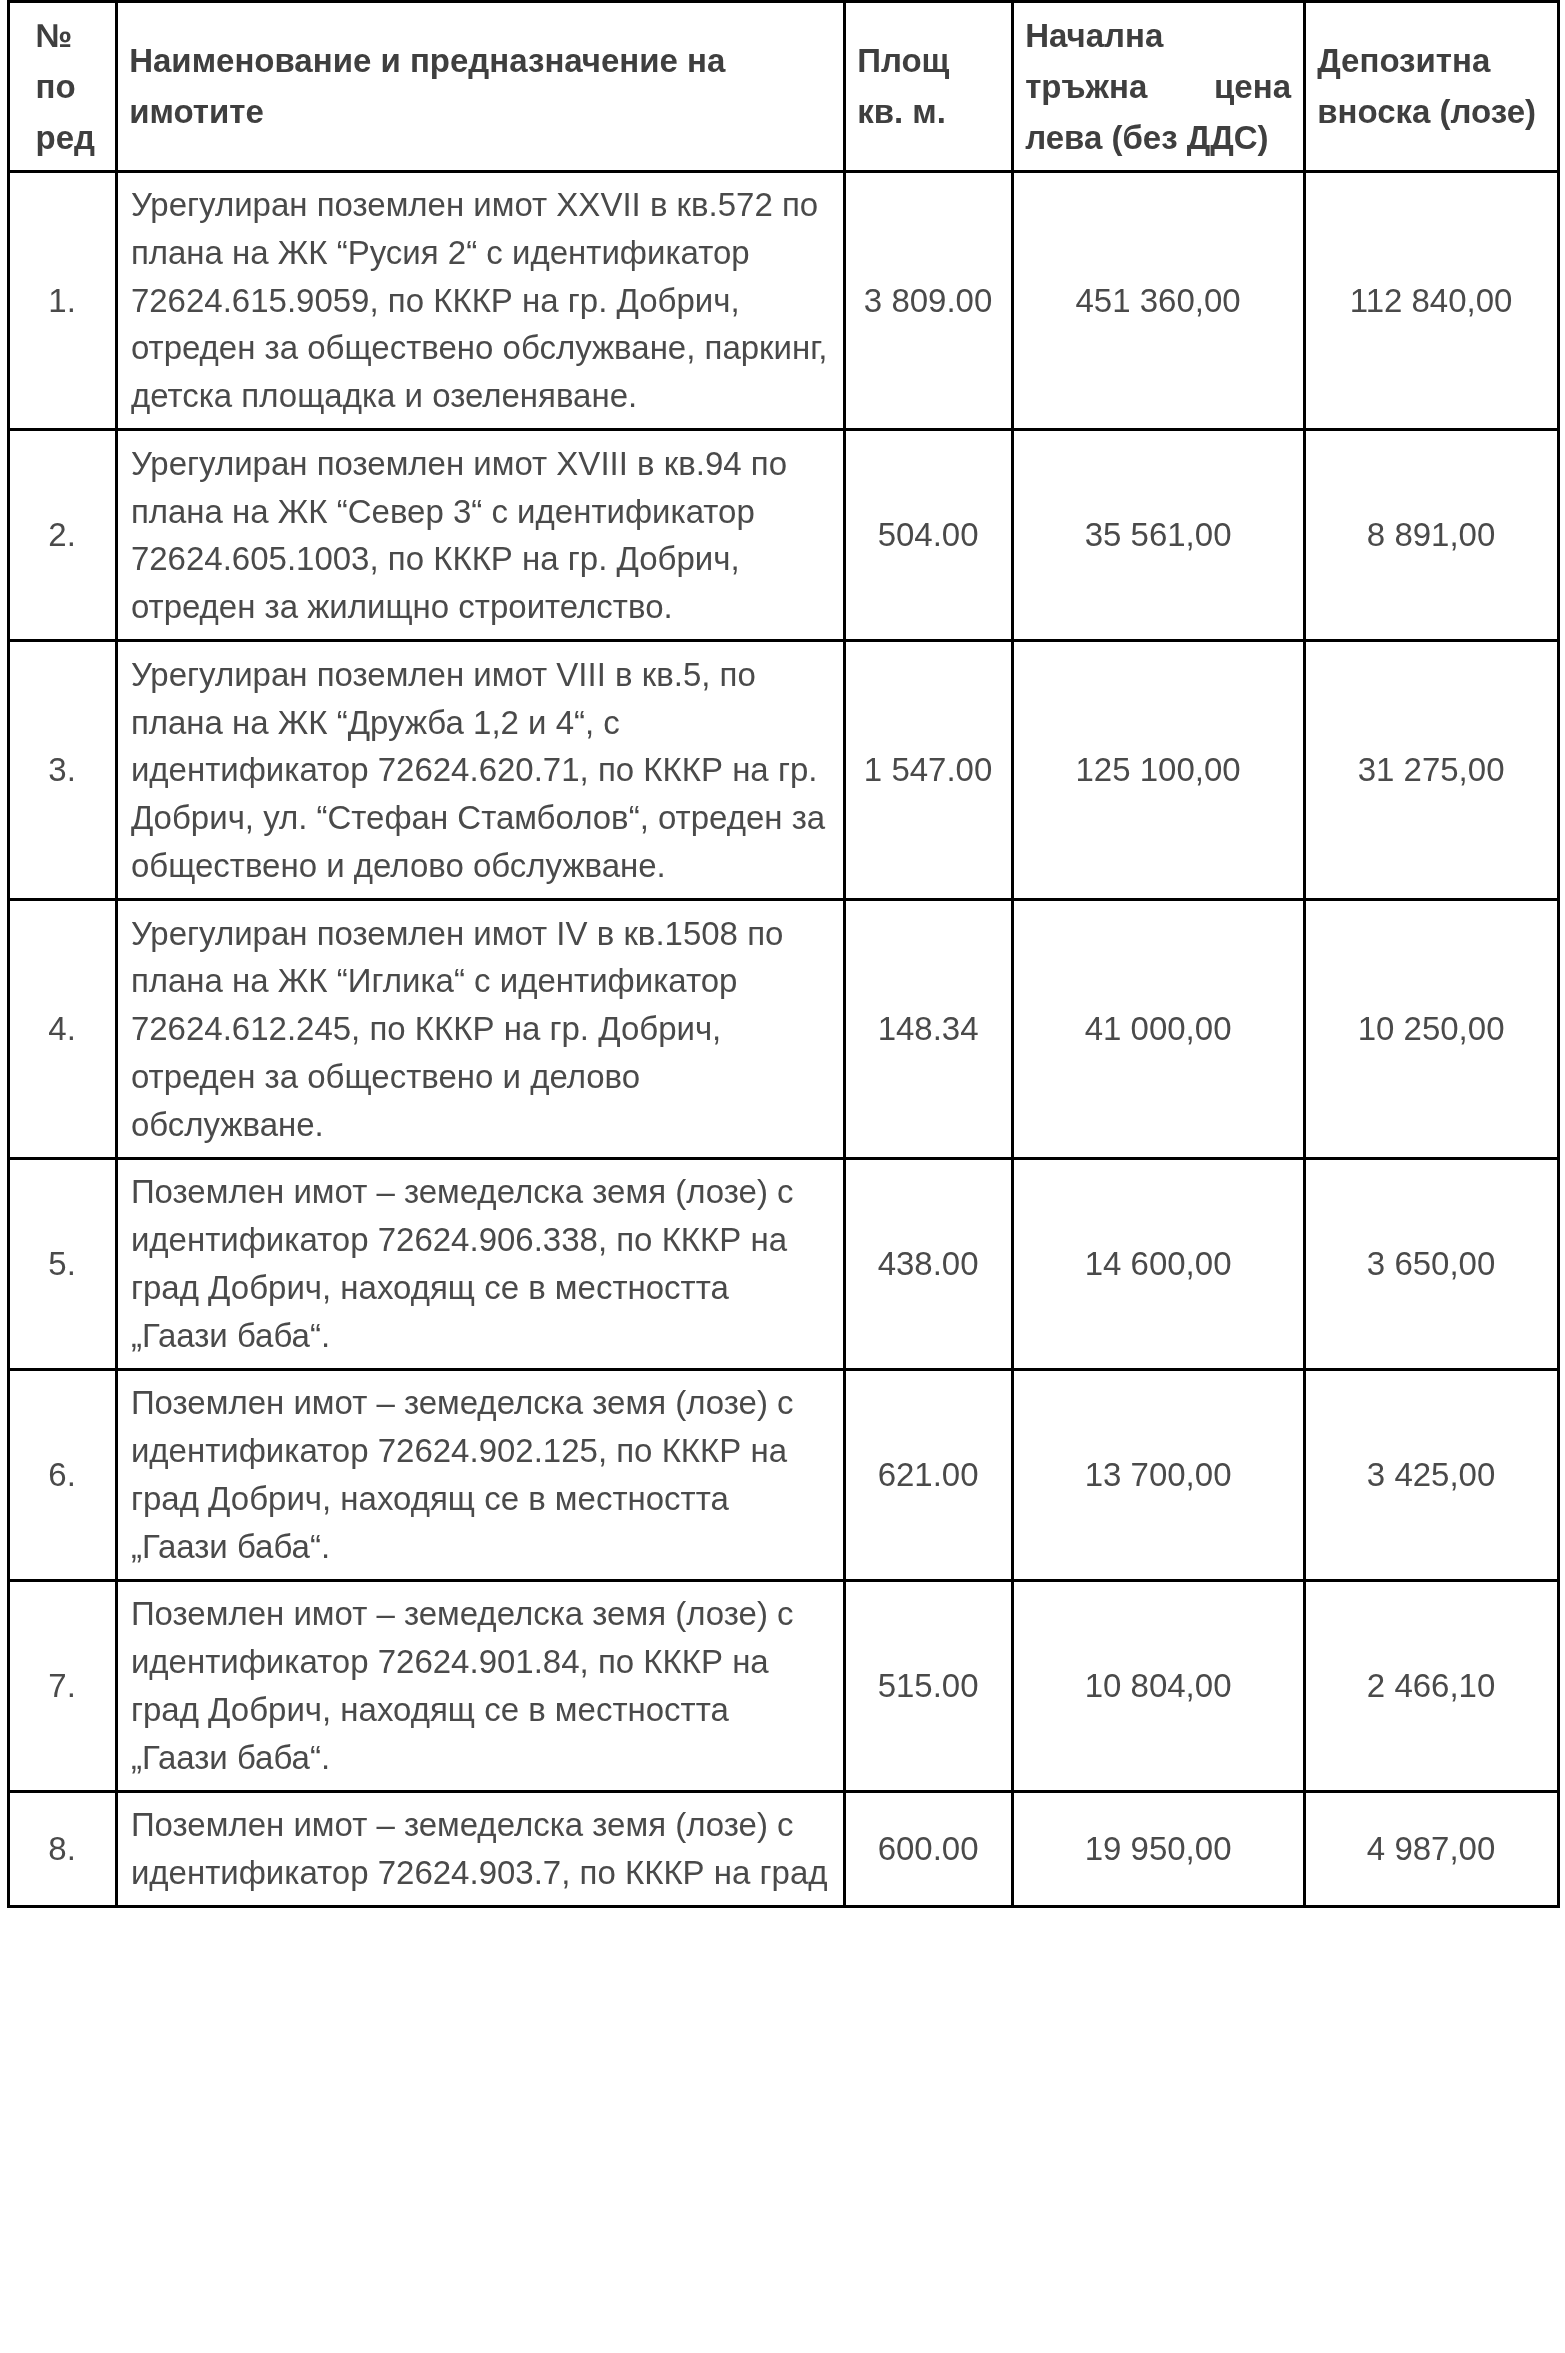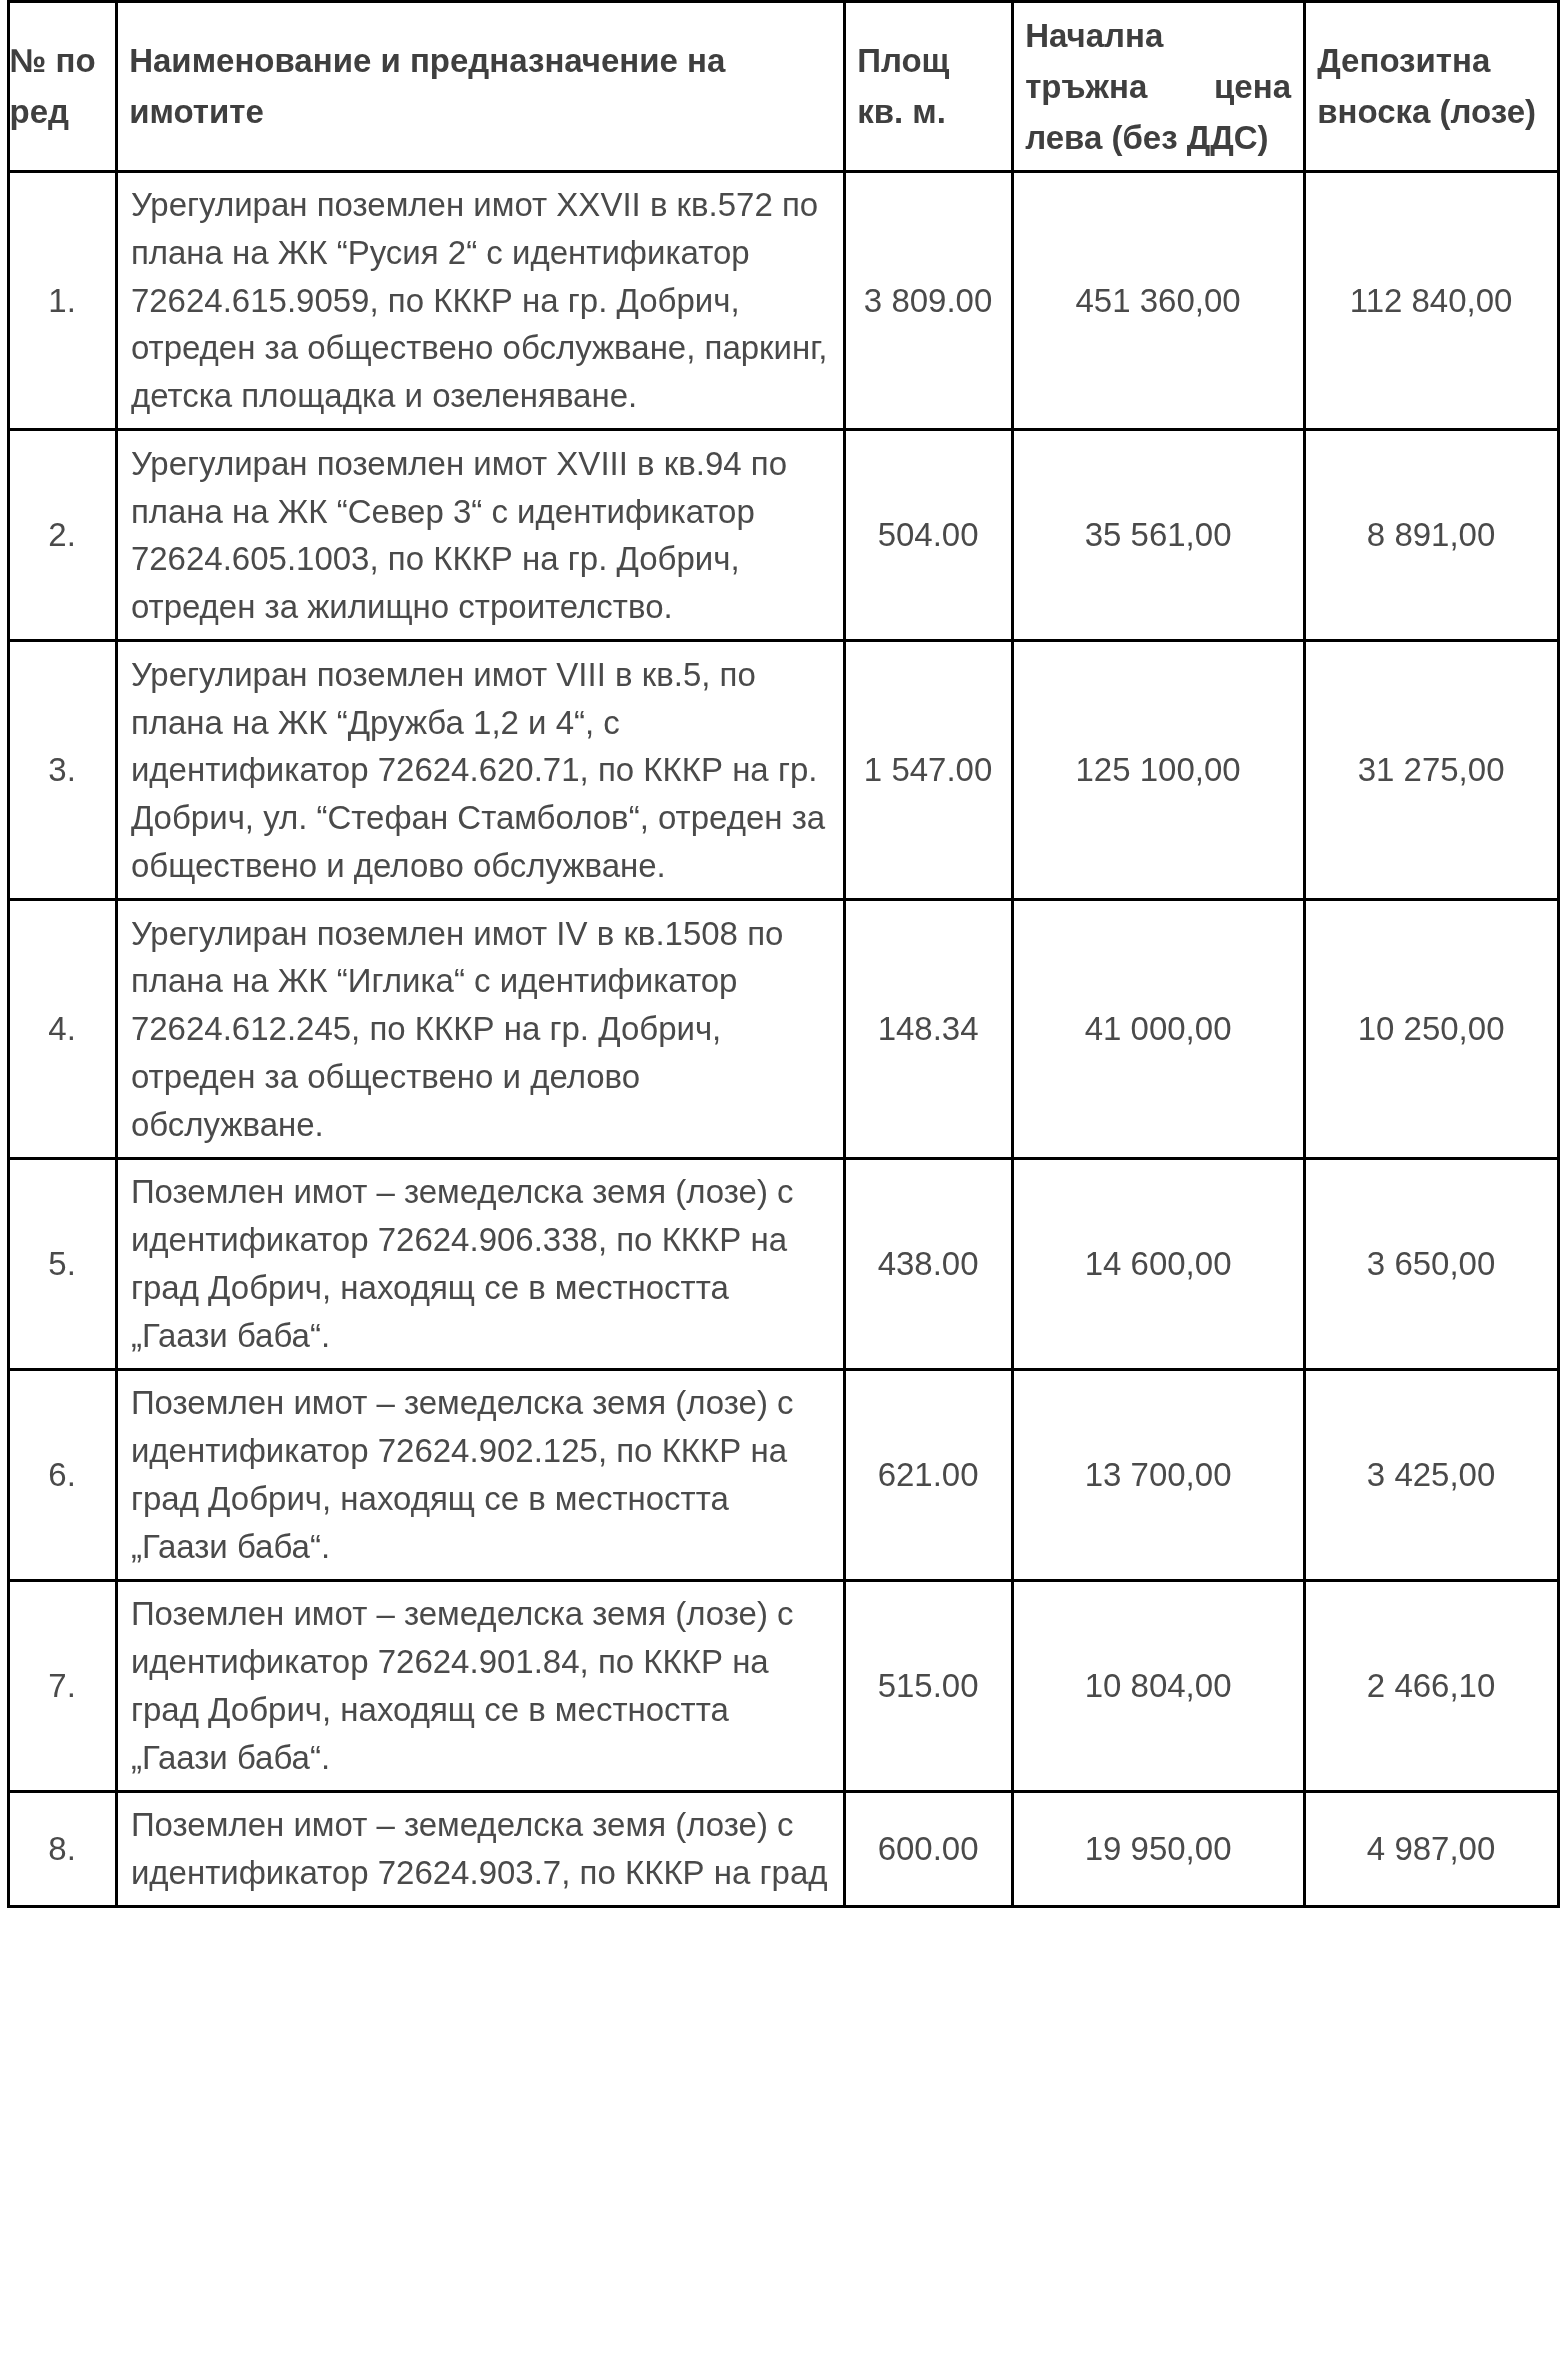--- a/index.html
+++ b/index.html
@@ -27,21 +27,21 @@
     font-size: 33px;
     overflow: hidden;
   }
   .doc-table th {
     font-weight: bold;
     line-height: 1.55;
     text-align: left;
     padding: 6.6px 11.6px;
     color: #3f3f3f;
   }
-  .doc-table th.th-num { padding-left: 0; }
+  .doc-table th.th-num { padding-left: 26px; }
   .doc-table th.th-justify { text-align: justify; text-justify: inter-word; }
   .doc-table td {
     line-height: 1.45;
     padding: 8.3px 11.6px;
     margin-top: 36px;
   }
   .doc-table td.cell-num   { text-align: center; padding: 8.3px 5px; }
   .doc-table td.cell-name  { text-align: left; padding: 8.3px 13.3px; }
   .doc-table td.cell-area,
   .doc-table td.cell-price,

